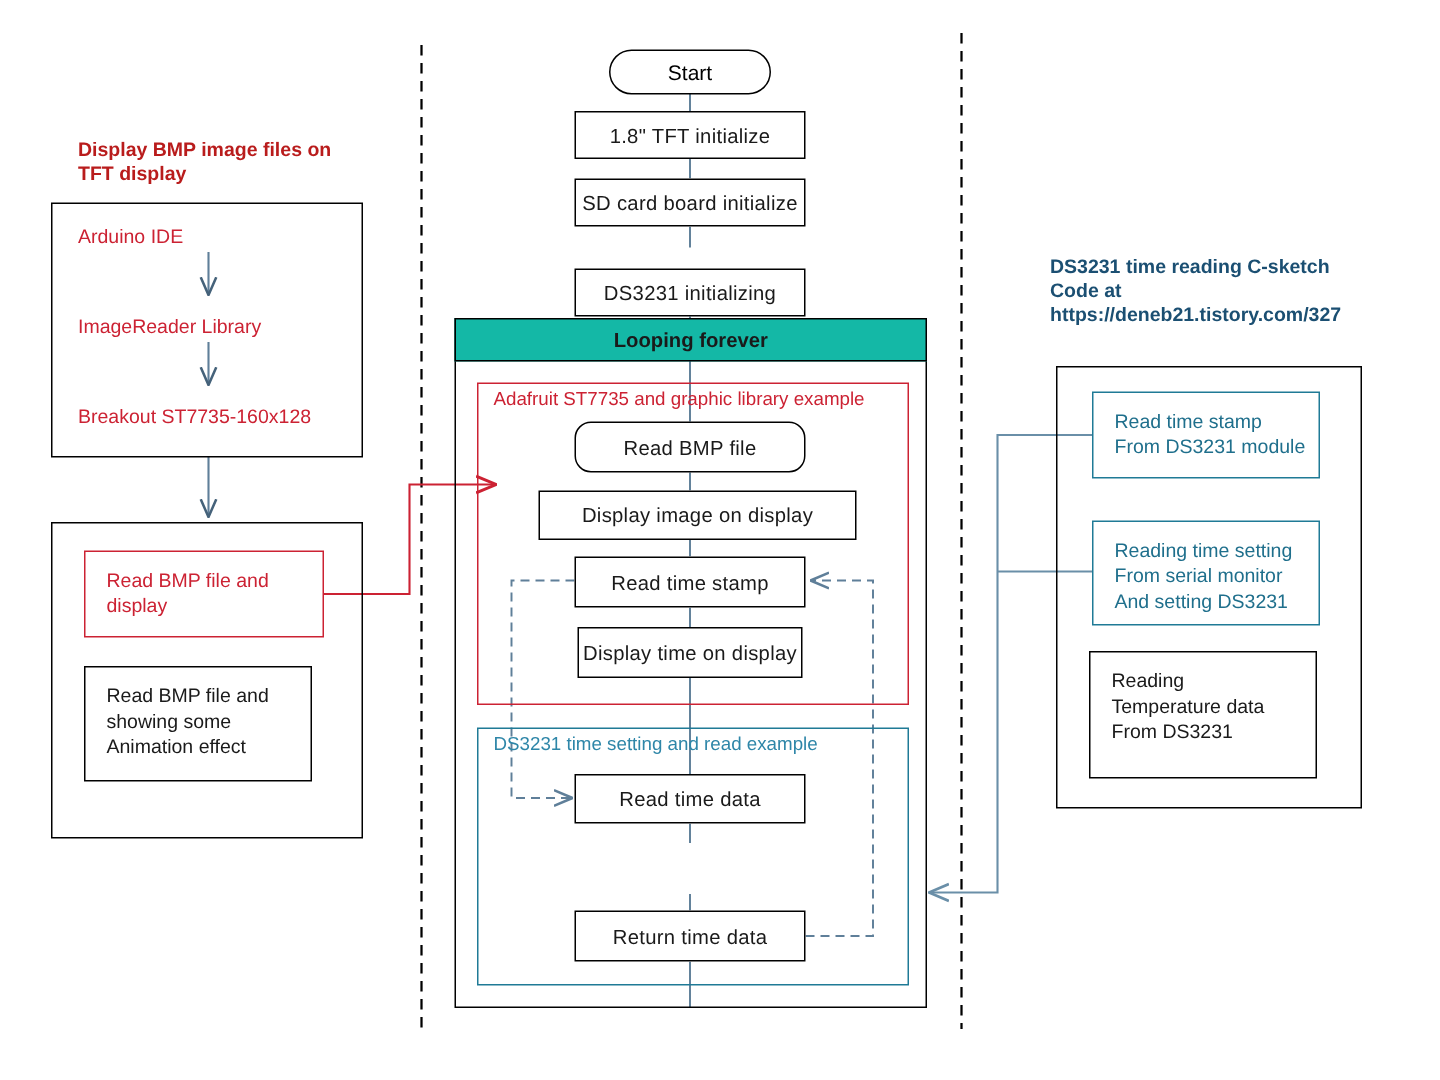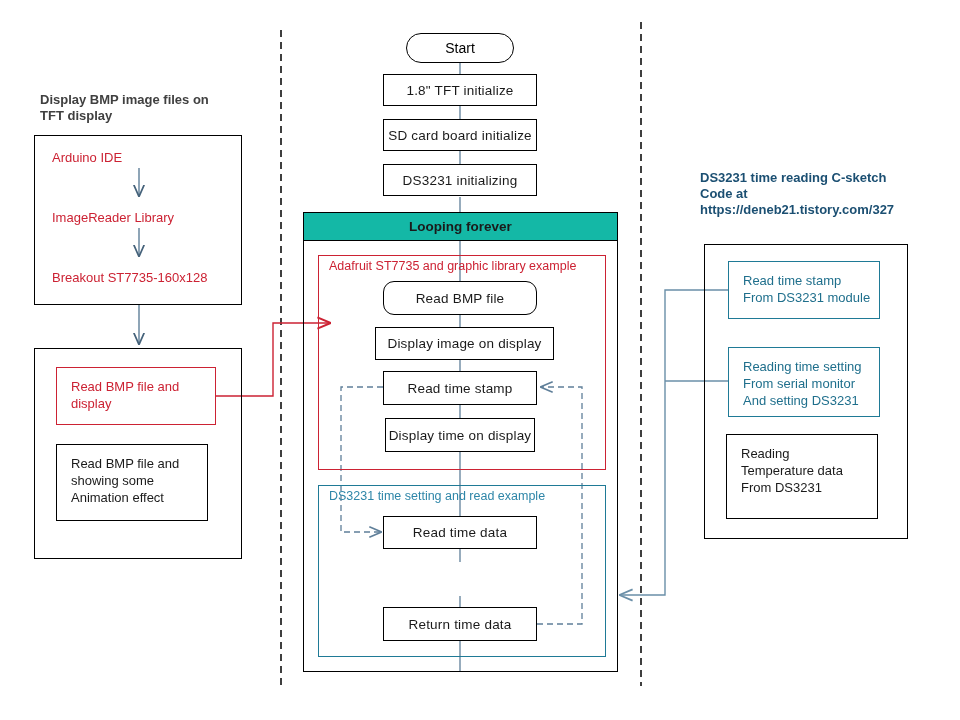--- a/index.html
+++ b/index.html
@@ -23,21 +23,21 @@
   .grp.teal{border:1.4px solid #1f7a96;}
   .grp-title{position:absolute;top:3px;left:10px;font-size:12.5px;white-space:nowrap;}
   .grp.red .grp-title{color:#cc2233;}
   .grp.teal .grp-title{color:#2e86a8;}
 
   .hdr{position:absolute;box-sizing:border-box;border:1.4px solid #000;
        background:#14b8a6;display:flex;align-items:center;justify-content:center;
        font-size:13.5px;color:#1a1a1a;font-weight:bold;}
 
   .note{position:absolute;font-weight:bold;font-size:13px;line-height:16px;white-space:pre-line;}
-  .note.r{color:#404040;}
+  .note.r{color:#b91c1c;margin-left:12px;}
   .note.b{color:#1b4f72;}
 
   .mini{position:absolute;box-sizing:border-box;font-size:13px;line-height:17px;
         padding:10px 0 0 14px;background:#fff;white-space:pre-line;}
   .mini.red{border:1.3px solid #cc2233;color:#cc2233;}
   .mini.blk{border:1.3px solid #000;color:#1a1a1a;}
   .mini.teal{border:1.3px solid #1f7a96;color:#1f6f8c;}
 
   .lptxt{position:absolute;font-size:13px;color:#cc2233;white-space:nowrap;}
 </style>
@@ -105,30 +105,30 @@
   <div class="mini red" style="left:56px;top:367px;width:160px;height:58px;">Read BMP file and
 display</div>
   <div class="mini blk" style="left:56px;top:444px;width:152px;height:77px;">Read BMP file and
 showing some
 Animation effect</div>
 
   <div class="box stadium" style="left:406px;top:33px;width:108px;height:30px;">Start</div>
 
   <div class="box blk proc" style="left:383px;top:74px;width:154px;height:32px;">1.8" TFT initialize</div>
   <div class="box blk proc" style="left:383px;top:119px;width:154px;height:32px;">SD card board initialize</div>
-  <div class="box blk proc" style="left:383px;top:164px;width:154px;height:32px;">DS3231  initializing</div>
+  <div class="box blk proc" style="left:383px;top:179px;width:154px;height:32px;">DS3231  initializing</div>
 
   <div class="box panel" style="left:303px;top:212px;width:315px;height:460px;"></div>
   <div class="hdr" style="left:303px;top:212px;width:315px;height:29px;">Looping forever</div>
 
   <div class="grp red" style="left:318px;top:255px;width:288px;height:215px;">
     <div class="grp-title">Adafruit ST7735  and graphic library example</div>
   </div>
   <div class="box blk proc" style="left:383px;top:281px;width:154px;height:34px;border-radius:11px;">Read BMP file</div>
-  <div class="box blk proc" style="left:375px;top:327px;width:179px;height:33px;">Display image  on display</div>
+  <div class="box blk proc" style="left:359px;top:327px;width:212px;height:33px;">Display image  on display</div>
   <div class="box blk proc" style="left:383px;top:371px;width:154px;height:34px;">Read time stamp</div>
   <div class="box blk proc" style="left:385px;top:418px;width:150px;height:34px;">Display time  on display</div>
 
   <div class="grp teal" style="left:318px;top:485px;width:288px;height:172px;">
     <div class="grp-title">DS3231  time setting and read example</div>
   </div>
   <div class="box blk proc" style="left:383px;top:516px;width:154px;height:33px;">Read time data</div>
   <div class="box blk proc" style="left:383px;top:607px;width:154px;height:34px;">Return time data</div>
 
   <div class="note b" style="left:700px;top:170px;width:250px;">DS3231 time reading C-sketch

